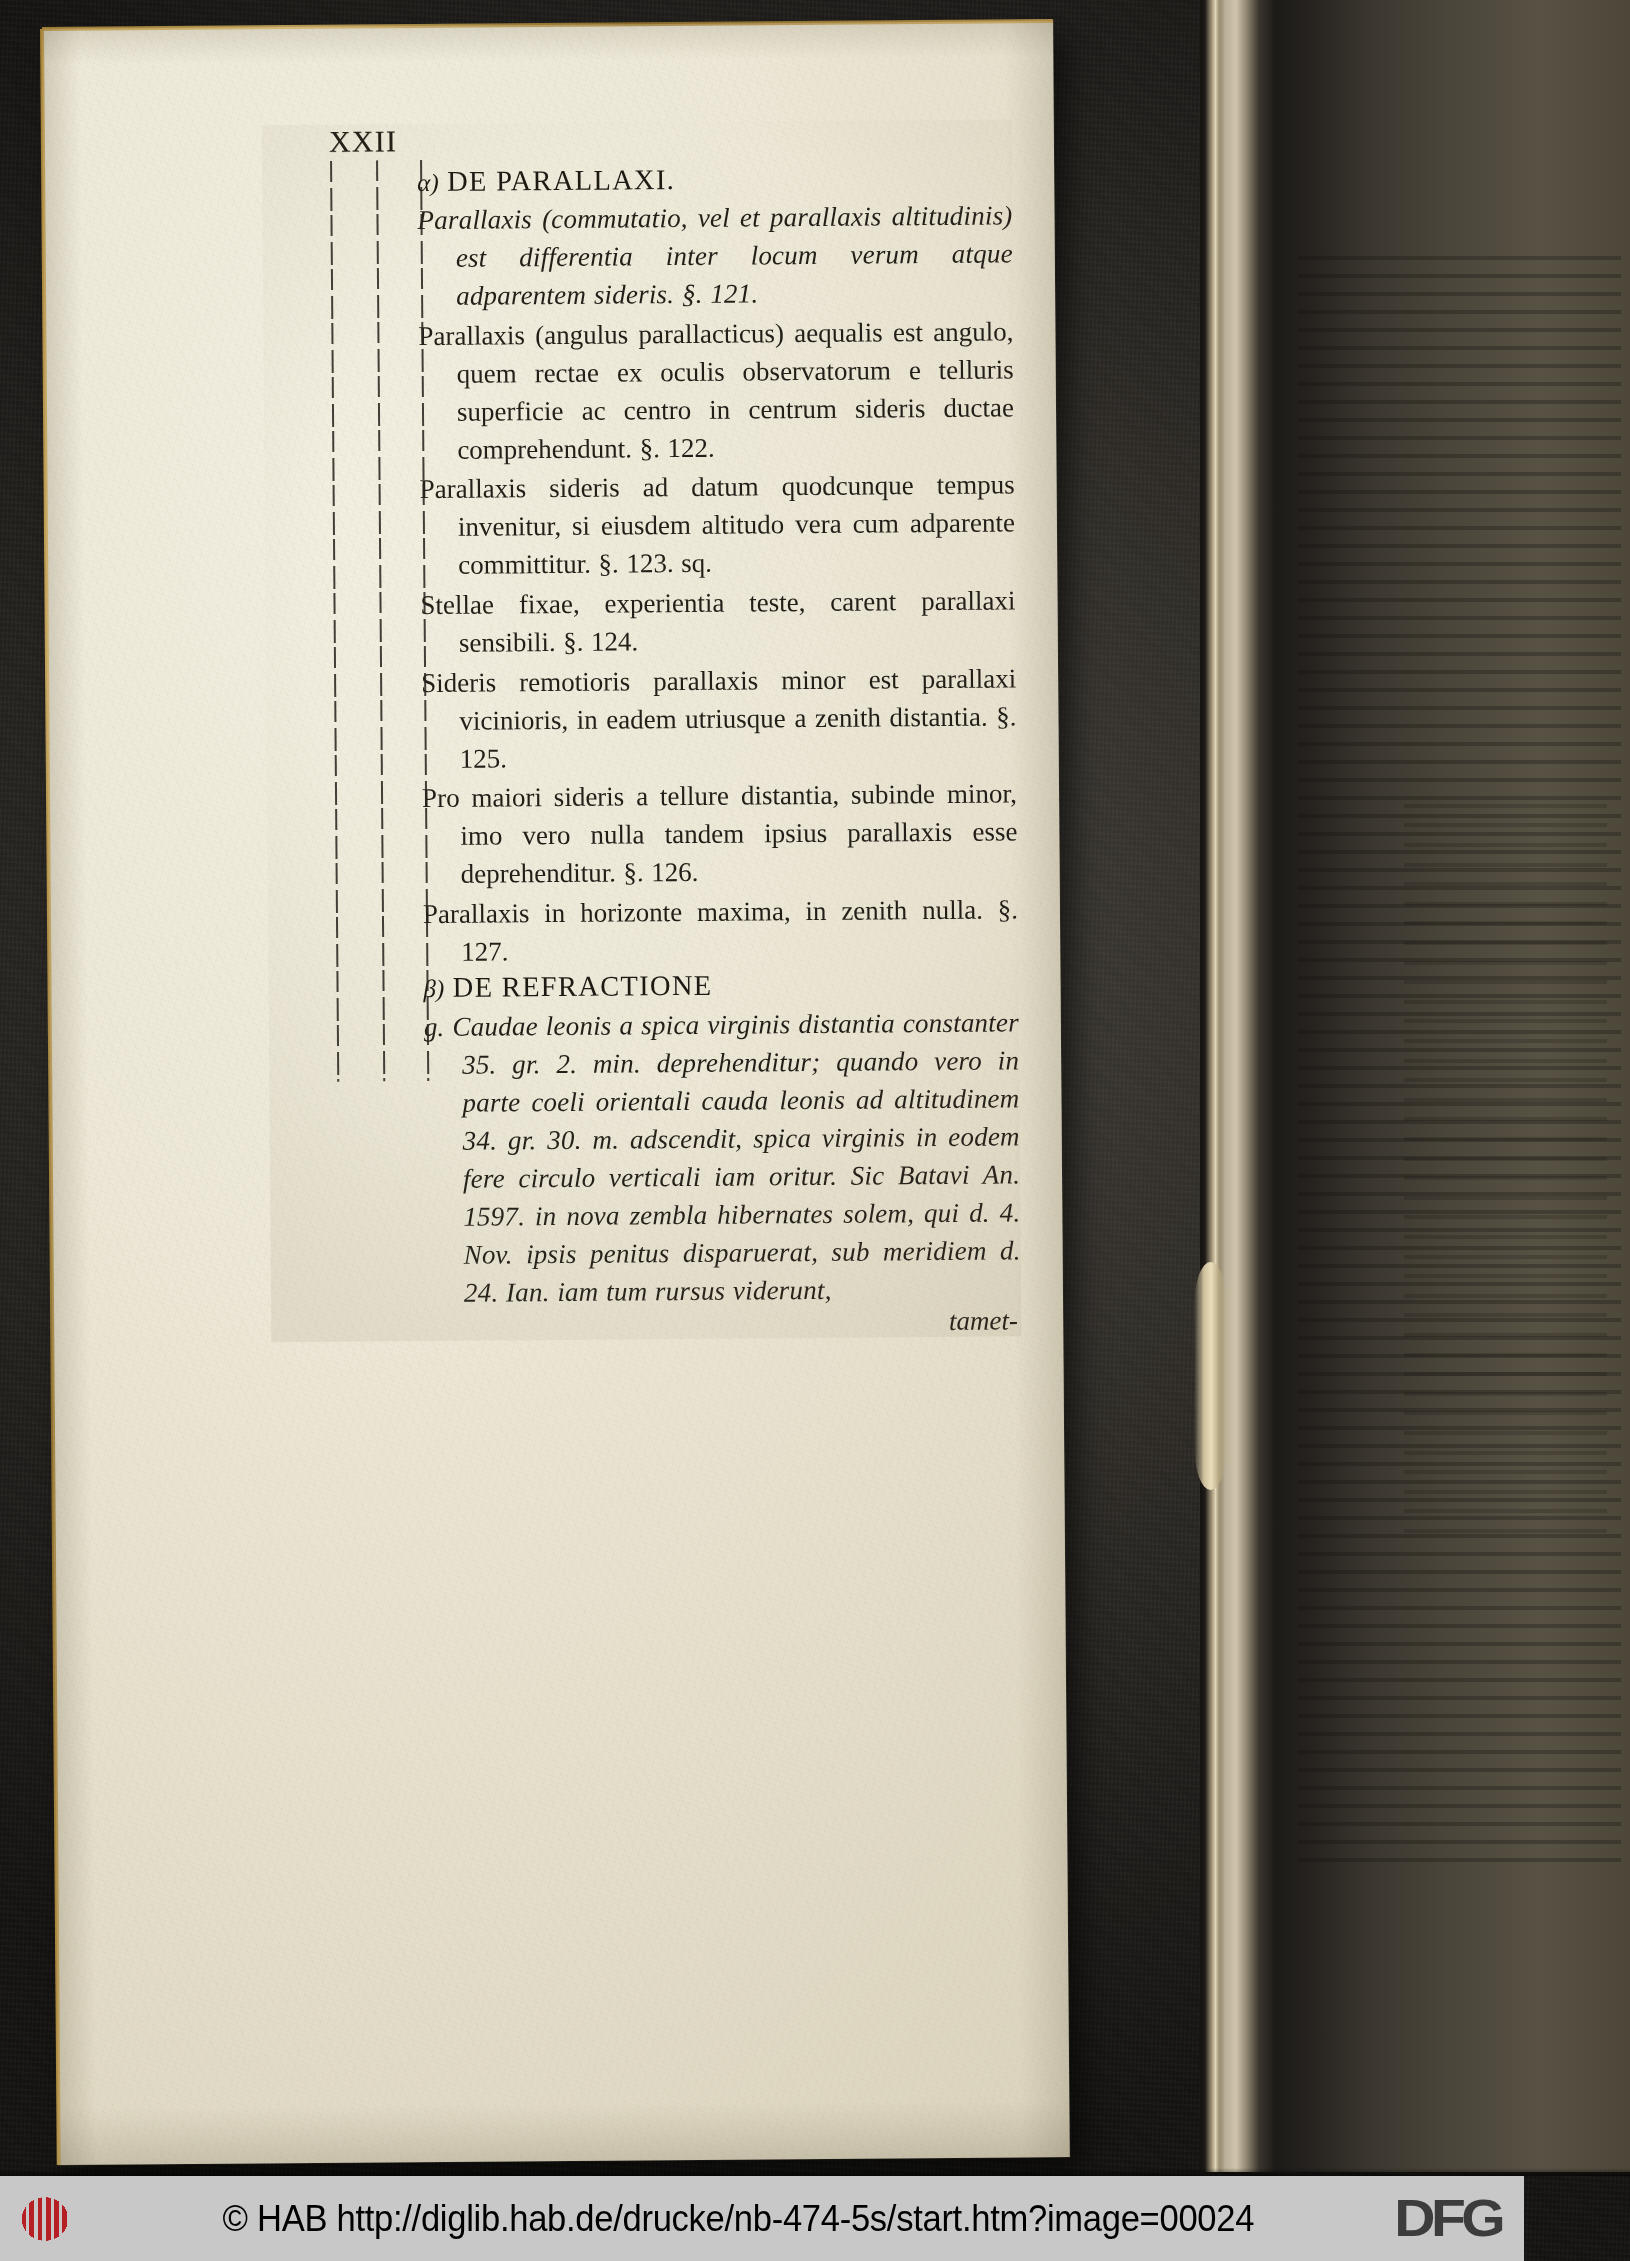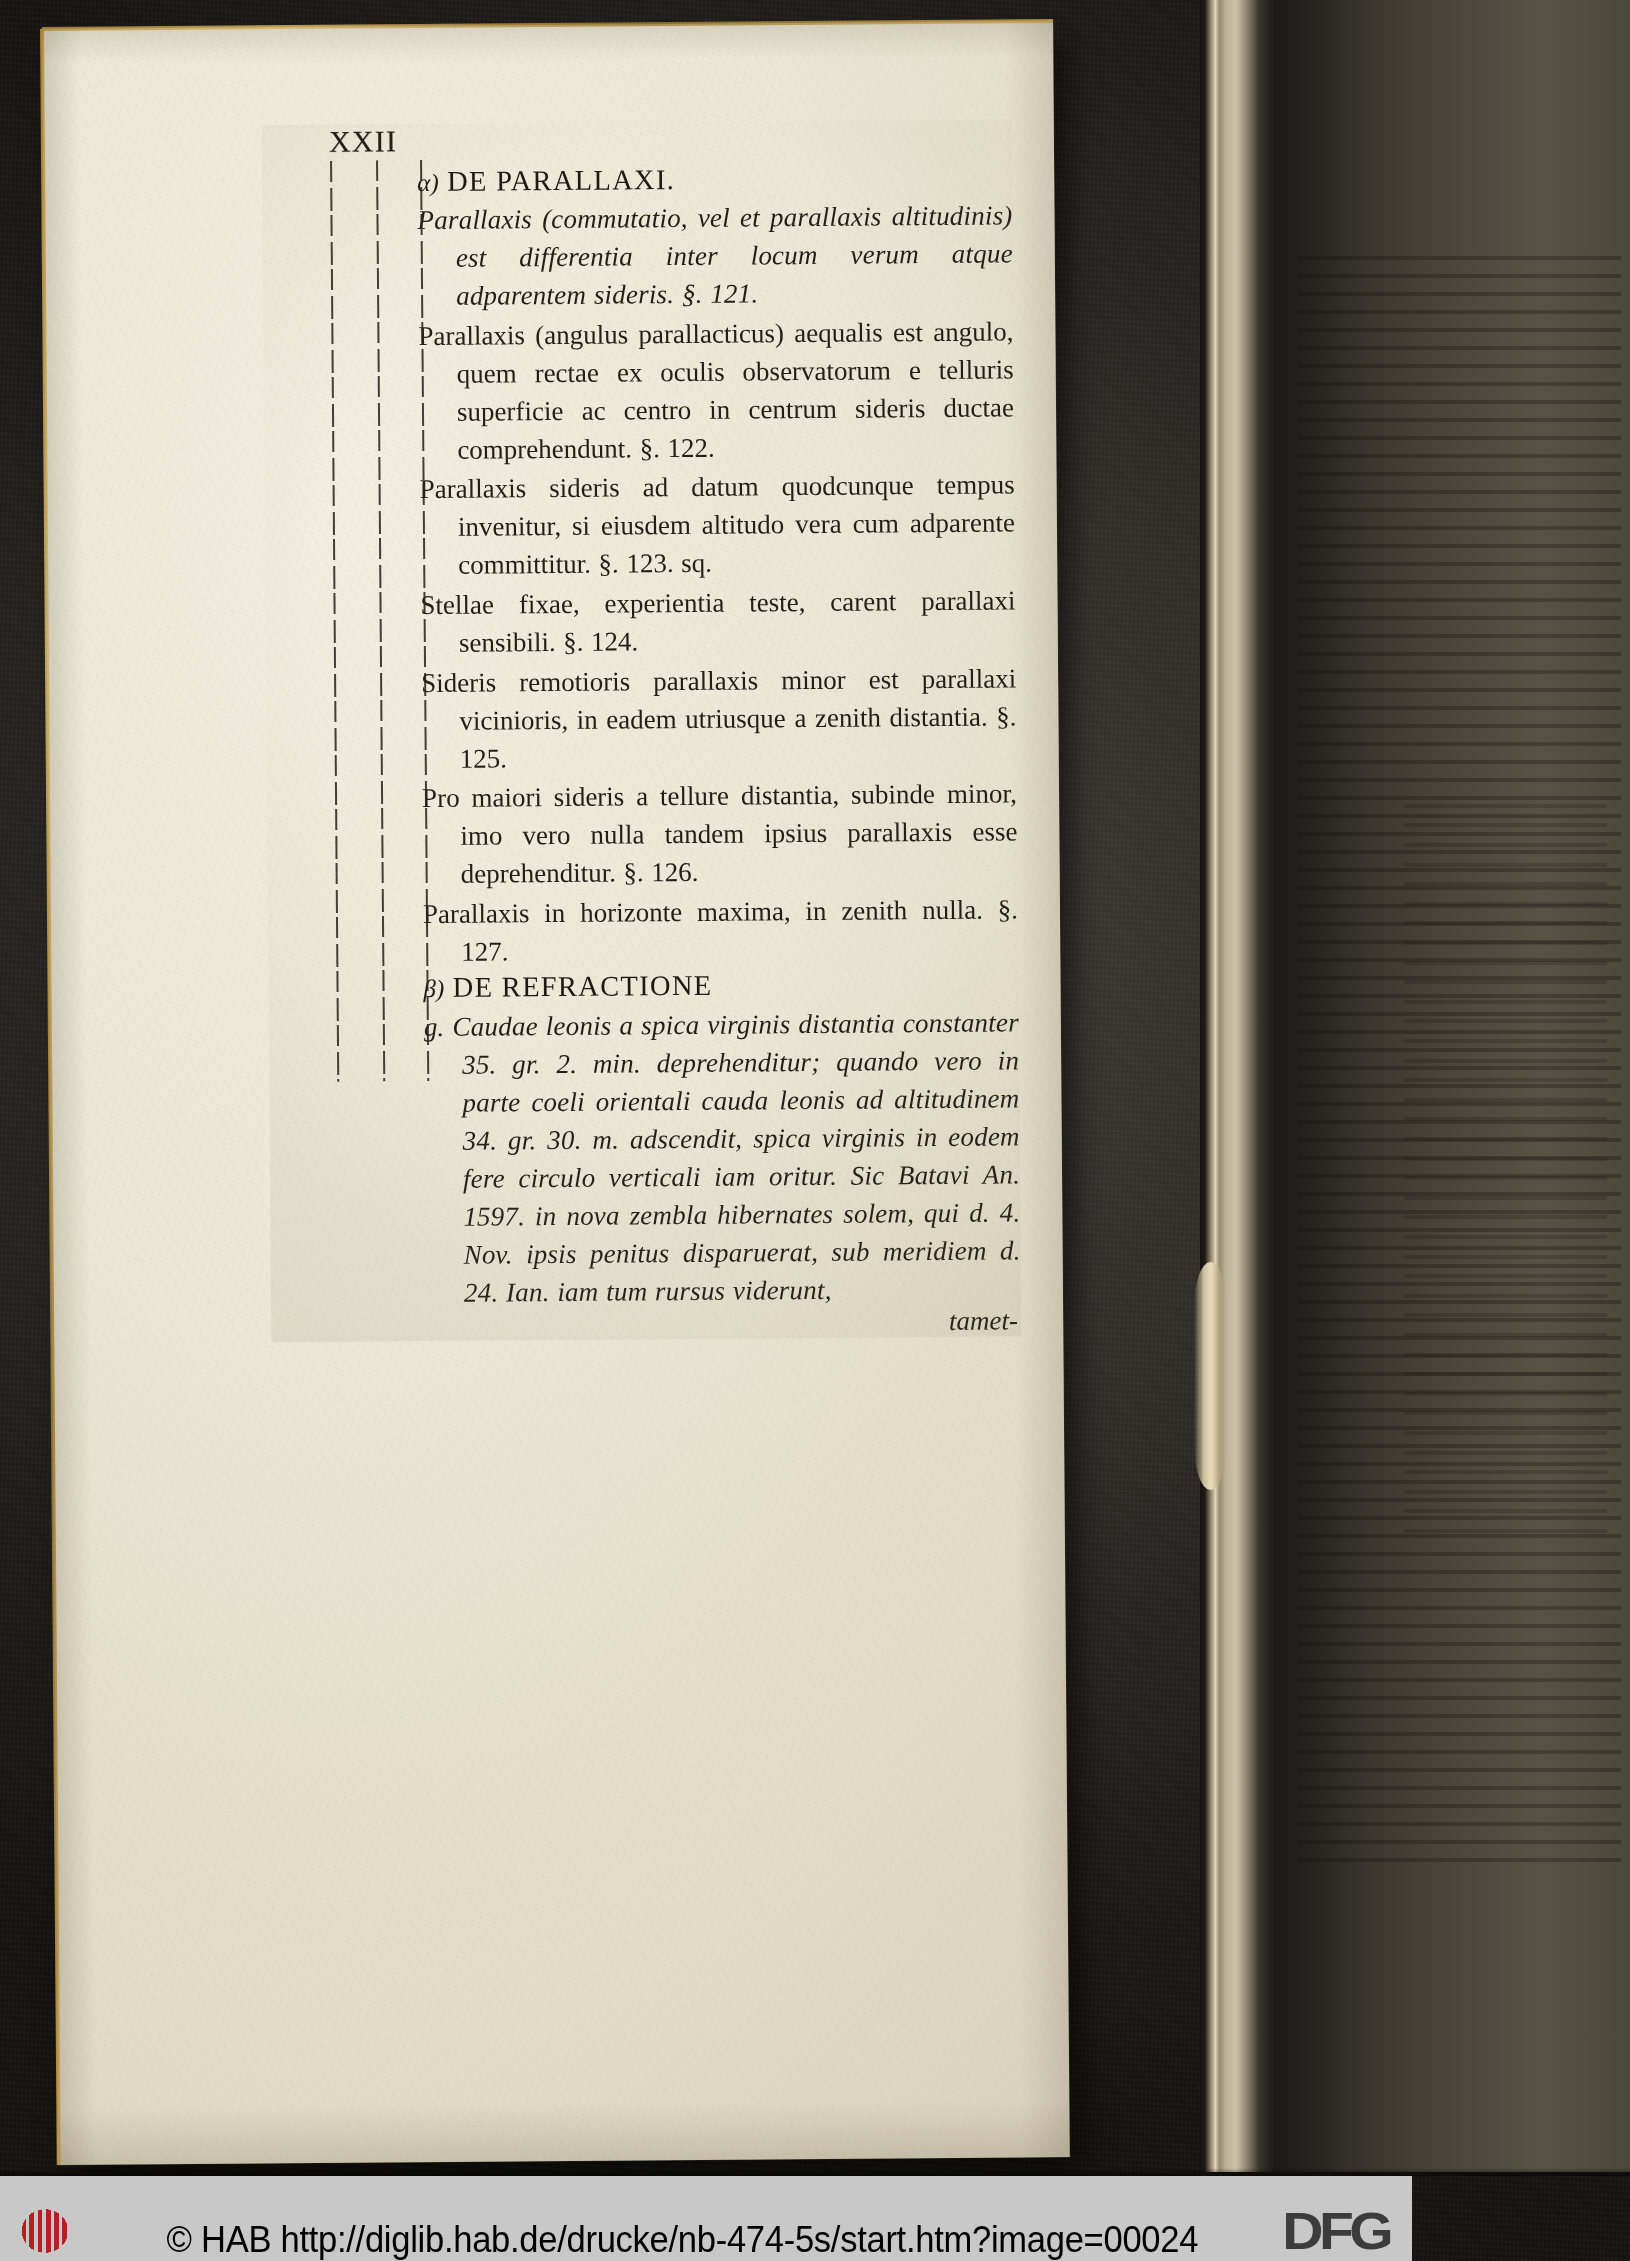--- a/index.html
+++ b/index.html
@@ -199,24 +199,24 @@
   
   #ink-fade {
     position:absolute; inset:0; pointer-events:none;
     background: radial-gradient(ellipse 90% 70% at 55% 40%, rgba(0,0,0,0) 55%, rgba(120,108,80,.10) 100%);
   }
 
   
   #footer {
     position: absolute;
     left: 0; bottom: 0;
-    width: 1412px; height: 85px;
+    width: 1524px; height: 85px;
     background: #c8c8c8;
     display: flex;
-    align-items: flex-end;
+    align-items: center;
   }
   #hab-logo {
     width: 64px; height: 60px;
     margin-left: 13px;
     flex: 0 0 auto;
     background: repeating-linear-gradient(90deg,
         #b61f24 0 4.9px, #c8c8c8 4.9px 8.2px);
     -webkit-mask: radial-gradient(ellipse 50% 50% at 50% 50%, #000 72%, transparent 73%);
             mask: radial-gradient(ellipse 50% 50% at 50% 50%, #000 72%, transparent 73%);
   }

